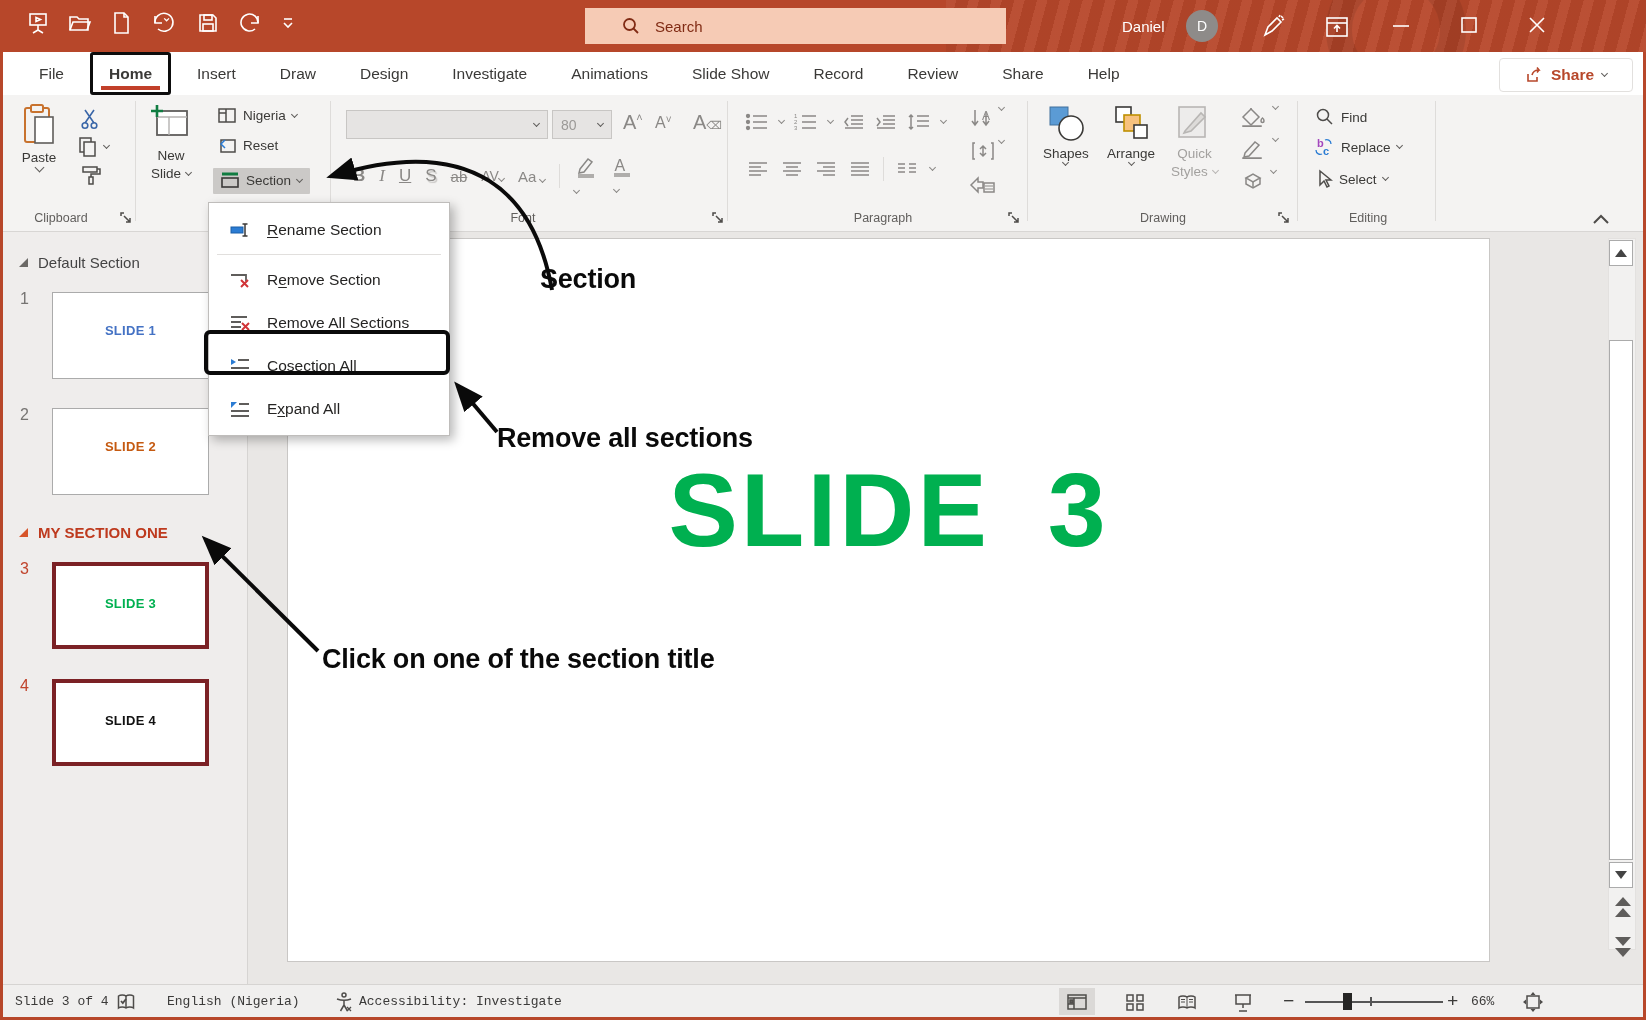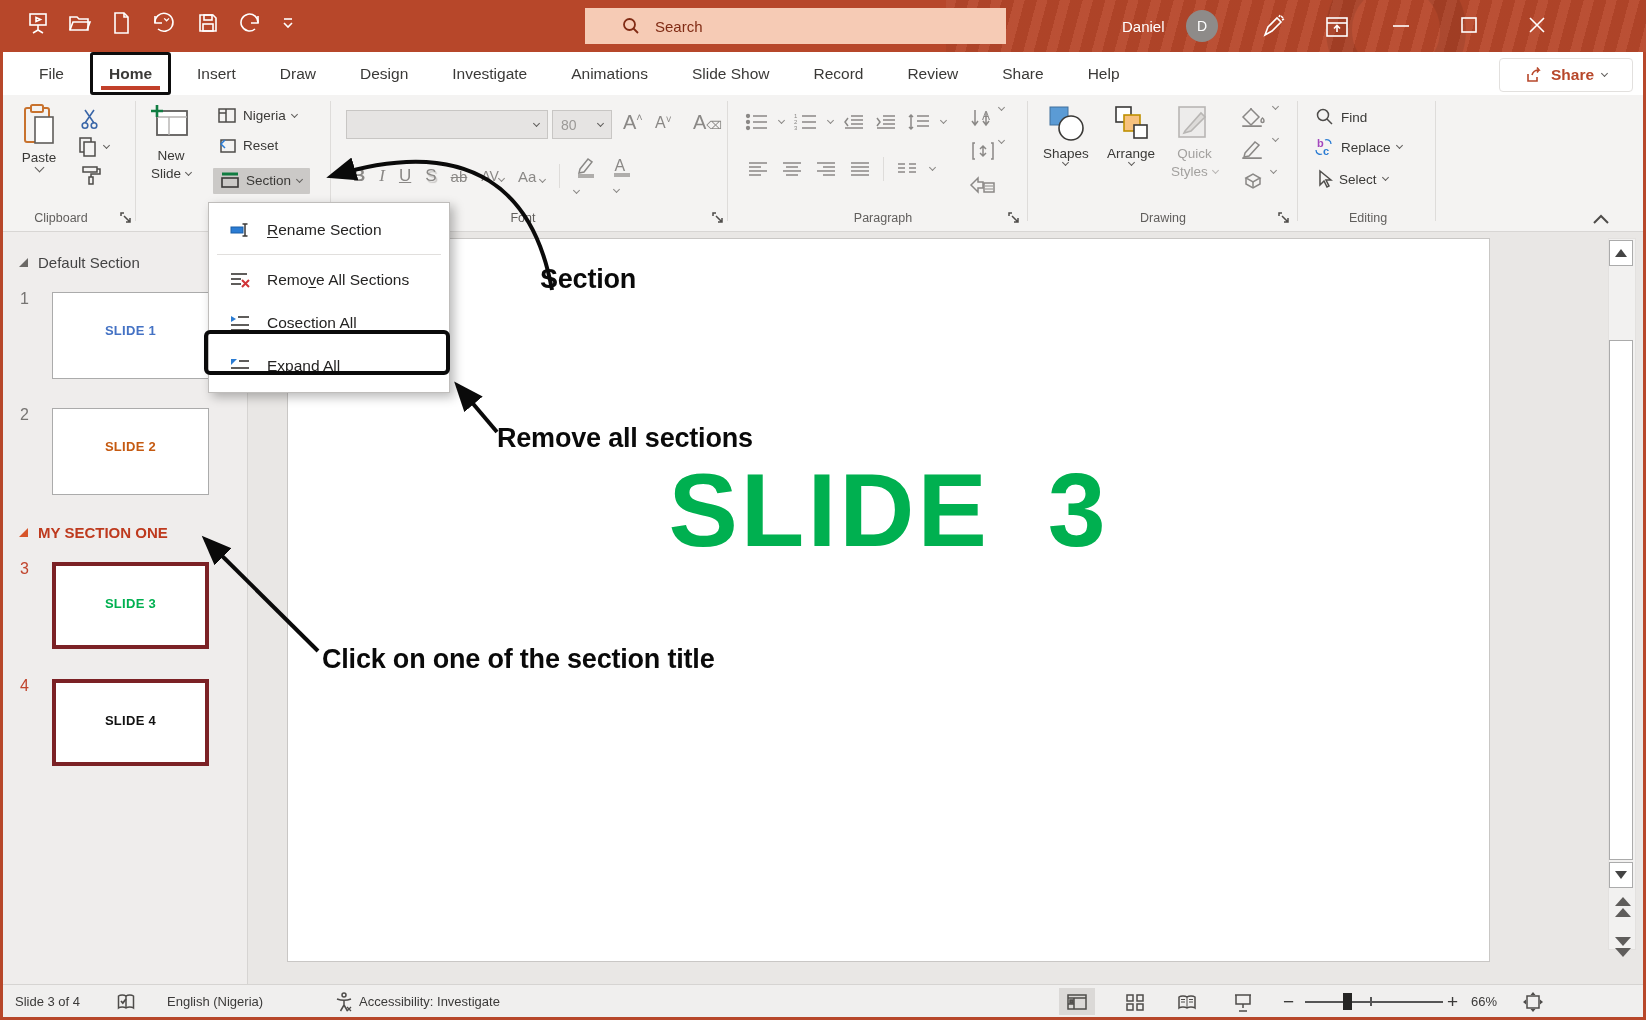--- a/index.html
+++ b/index.html
@@ -58,21 +58,21 @@
   
   .vscroll{position:absolute;left:1608px;top:238px;width:28px;height:712px;background:#F2F1F0;border:1px solid #E3E1DF;}
   .sbtn{position:absolute;left:1px;width:24px;height:26px;background:#fff;border:1px solid #ABABAB;display:flex;align-items:center;justify-content:center;}
   .tri-up{width:0;height:0;border-left:6px solid transparent;border-right:6px solid transparent;border-bottom:8px solid #444;}
   .tri-dn{width:0;height:0;border-left:6px solid transparent;border-right:6px solid transparent;border-top:8px solid #444;}
   .sthumb{position:absolute;left:1px;width:24px;background:#fff;border:1px solid #ABABAB;}
   .dbl{position:absolute;left:1615px;display:flex;flex-direction:column;align-items:center;}
   .dbl .t{width:0;height:0;border-left:8px solid transparent;border-right:8px solid transparent;margin:1px 0;}
   
   .statusbar{position:absolute;left:3px;top:984px;width:1640px;height:33px;background:#F0EFEE;border-top:1px solid #D6D4D2;font-size:13px;color:#3B3A39;}
-  .sb-item{position:absolute;top:0;height:33px;display:flex;align-items:center;gap:8px;}
+  .sb-item{position:absolute;top:0;height:33px;display:flex;align-items:center;gap:8px;font-family:Liberation Mono, monospace;}
   .viewbtn{position:absolute;top:3px;width:36px;height:27px;display:flex;align-items:center;justify-content:center;}
   .viewbtn.on{background:#DBD9D7;}
   
   .menu{position:absolute;left:208px;top:202px;width:242px;background:#fff;border:1px solid #BFBDBB;box-shadow:4px 4px 10px rgba(0,0,0,.28);padding:5px 0;z-index:40;}
   .mi{display:flex;align-items:center;height:43px;padding-left:20px;gap:16px;font-size:15.5px;color:#252423;}
   .mi u{text-decoration:underline;text-underline-offset:2px;}
   .mi.dis{color:#A8A6A4;}
   .mi.dis svg{opacity:.45;}
   .msep{height:1px;background:#E1DFDD;margin:3px 8px;}
   
@@ -623,20 +623,29 @@
             <rect x="2" y="6" width="12" height="6" style="fill:#2B7CD3;stroke:#1B5EA8;stroke-width:1"></rect>
             <path d="M16 3 v12 M13.5 3 h5 M13.5 15 h5" style="stroke:#3A3937;fill:none;stroke-width:1.5"></path>
           </svg>
         </span>
       <span><span></span><u>R</u><span>ename Section</span></span>
     </div>
     <div class="msep"></div>
     <div class="mi">
       <span>
           <svg width="22" height="18" viewBox="0 0 22 18">
+            <path d="M2 4 h15 v6" style="stroke:#5F5D5B;fill:none;stroke-width:1.8"></path>
+            <path d="M12 9 l7 7 M19 9 l-7 7" style="stroke:#D13438;fill:none;stroke-width:2"></path>
+          </svg>
+        </span>
+      <span><span>R</span><u>e</u><span>move Section</span></span>
+    </div>
+    <div class="mi">
+      <span>
+          <svg width="22" height="18" viewBox="0 0 22 18">
             <path d="M2 3 h16 M2 8 h10 M2 13 h10" style="stroke:#5F5D5B;fill:none;stroke-width:1.8"></path>
             <path d="M13 9 l7 7 M20 9 l-7 7" style="stroke:#D13438;fill:none;stroke-width:2"></path>
           </svg>
         </span>
       <span><span>Remo</span><u>v</u><span>e All Sections</span></span>
     </div>
     <div class="mi">
       <span>
           <svg width="22" height="18" viewBox="0 0 22 18">
             <path d="M2 2 L7 5 L2 8 Z" style="fill:#2B7CD3;stroke:none"></path>

